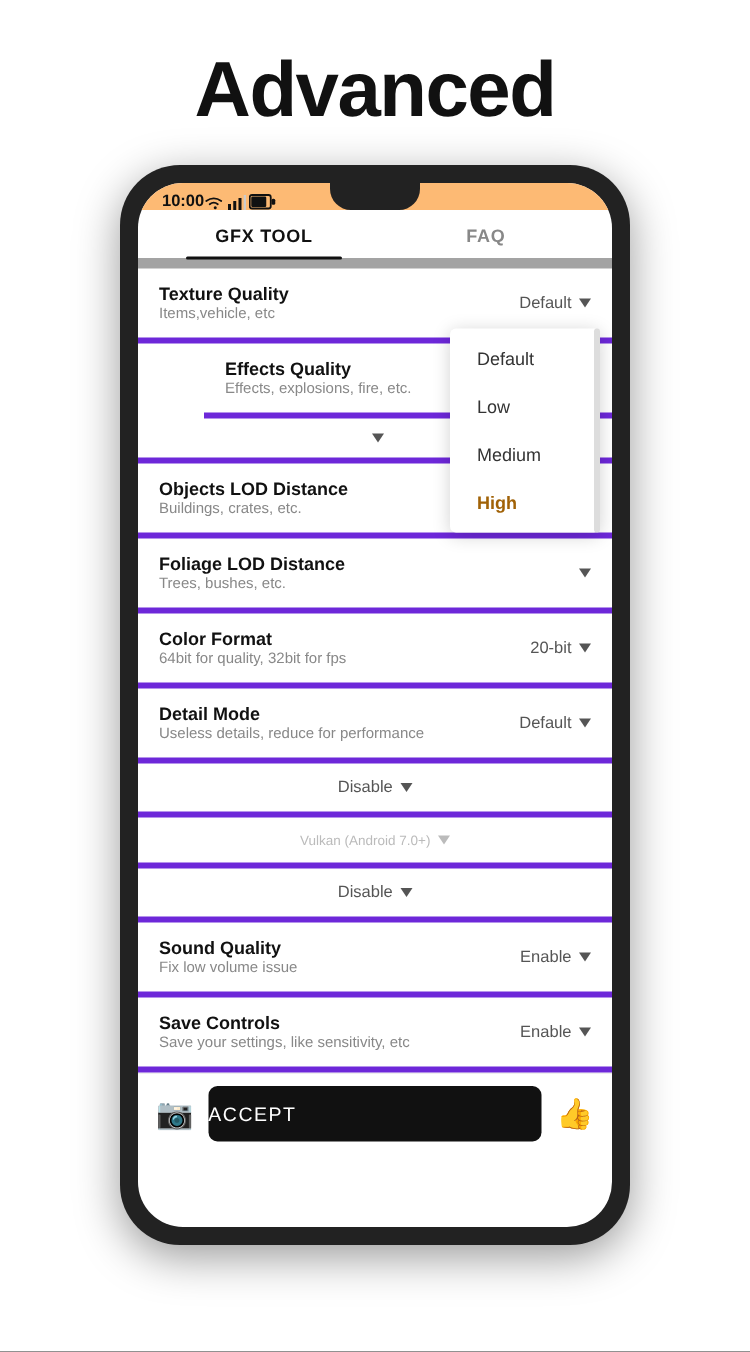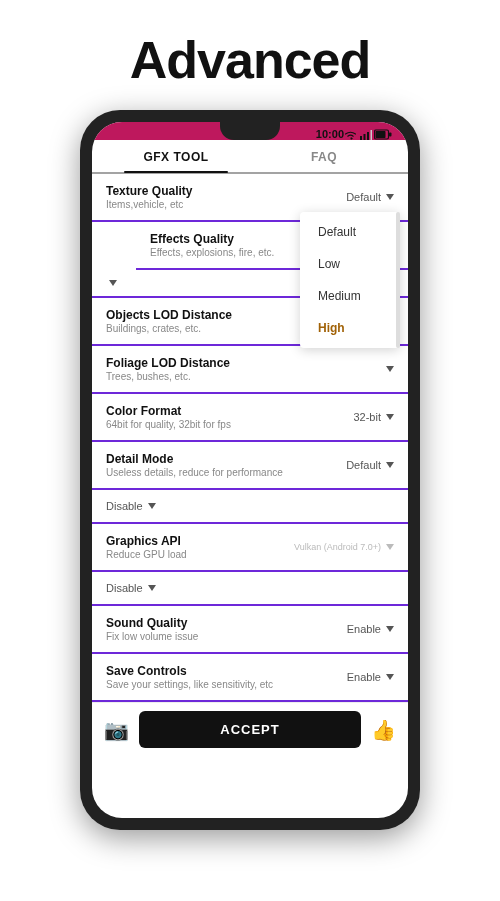--- a/index.html
+++ b/index.html
@@ -35,23 +35,23 @@
 
     .phone-screen {
       background: #fff;
       border-radius: 30px;
       overflow: hidden;
       position: relative;
       min-height: 696px;
     }
 
     .notch-bar {
-      background: #be185d;
-      display: flex;
-      justify-content: flex-end;
+      background: #fdba74;
+      display: flex;
+      justify-content: flex-start;
       align-items: center;
       padding: 6px 16px 0 16px;
       position: relative;
     }
 
     .status-time {
       font-size: 11px;
       font-weight: bold;
       color: #111;
     }
@@ -70,21 +70,21 @@
       left: 50%;
       transform: translateX(-50%);
       width: 60px;
       height: 18px;
       background: #222;
       border-radius: 0 0 14px 14px;
     }
 
     .tab-bar {
       display: flex;
-      border-bottom: 2px solid #a3a3a3;
+      border-bottom: 7px solid #a3a3a3;
       padding: 0 10px;
     }
 
     .tab-item {
       flex: 1;
       text-align: center;
       padding: 10px 0 8px 0;
       font-size: 12px;
       font-weight: bold;
       color: #888;
@@ -108,23 +108,23 @@
       border-radius: 2px;
     }
 
     .settings-list {
       padding: 0;
     }
 
     .setting-row {
       display: flex;
       align-items: center;
-      justify-content: space-between;
+      justify-content: center;
       padding: 10px 14px;
-      border-bottom: 2px solid #6d28d9;
+      border-bottom: 4px solid #6d28d9;
       position: relative;
     }
 
     .setting-info {
       flex: 1;
     }
 
     .setting-label {
       font-size: 12px;
       font-weight: bold;
@@ -199,25 +199,25 @@
     .bottom-icon {
       font-size: 20px;
       flex: 0 0 auto;
     }
 
     .accept-btn {
       flex: 1;
       margin: 0 10px;
       background: #111;
       color: #fff;
-      text-align: center;
+      text-align: left;
       padding: 11px 0;
       border-radius: 6px;
       font-size: 13px;
-      font-weight: bold;
+      font-weight: normal;
       letter-spacing: 1px;
     }
 
     .thumbs-icon {
       font-size: 20px;
       flex: 0 0 auto;
     }
 
     
     .dropdown-scrollbar {
@@ -325,21 +325,21 @@
           <div class="dropdown-arrow"></div>
         </div>
       </div>
 
       <div class="setting-row">
         <div class="setting-info">
           <div class="setting-label">Color Format</div>
           <div class="setting-desc">64bit for quality, 32bit for fps</div>
         </div>
         <div class="setting-value">
-          <span>32-bit</span>
+          <span>20-bit</span>
           <div class="dropdown-arrow"></div>
         </div>
       </div>
 
       <div class="setting-row">
         <div class="setting-info">
           <div class="setting-label">Detail Mode</div>
           <div class="setting-desc">Useless details, reduce for performance</div>
         </div>
         <div class="setting-value">
@@ -349,24 +349,20 @@
       </div>
 
       <div class="setting-row">
         <div class="setting-value">
           <span>Disable</span>
           <div class="dropdown-arrow"></div>
         </div>
       </div>
 
       <div class="setting-row">
-        <div class="setting-info">
-          <div class="setting-label">Graphics API</div>
-          <div class="setting-desc">Reduce GPU load</div>
-        </div>
         <div class="setting-value greyed">
           <span style="font-size:9px;">Vulkan (Android 7.0+)</span>
           <div class="dropdown-arrow greyed"></div>
         </div>
       </div>
 
       <div class="setting-row">
         <div class="setting-value">
           <span>Disable</span>
           <div class="dropdown-arrow"></div>

